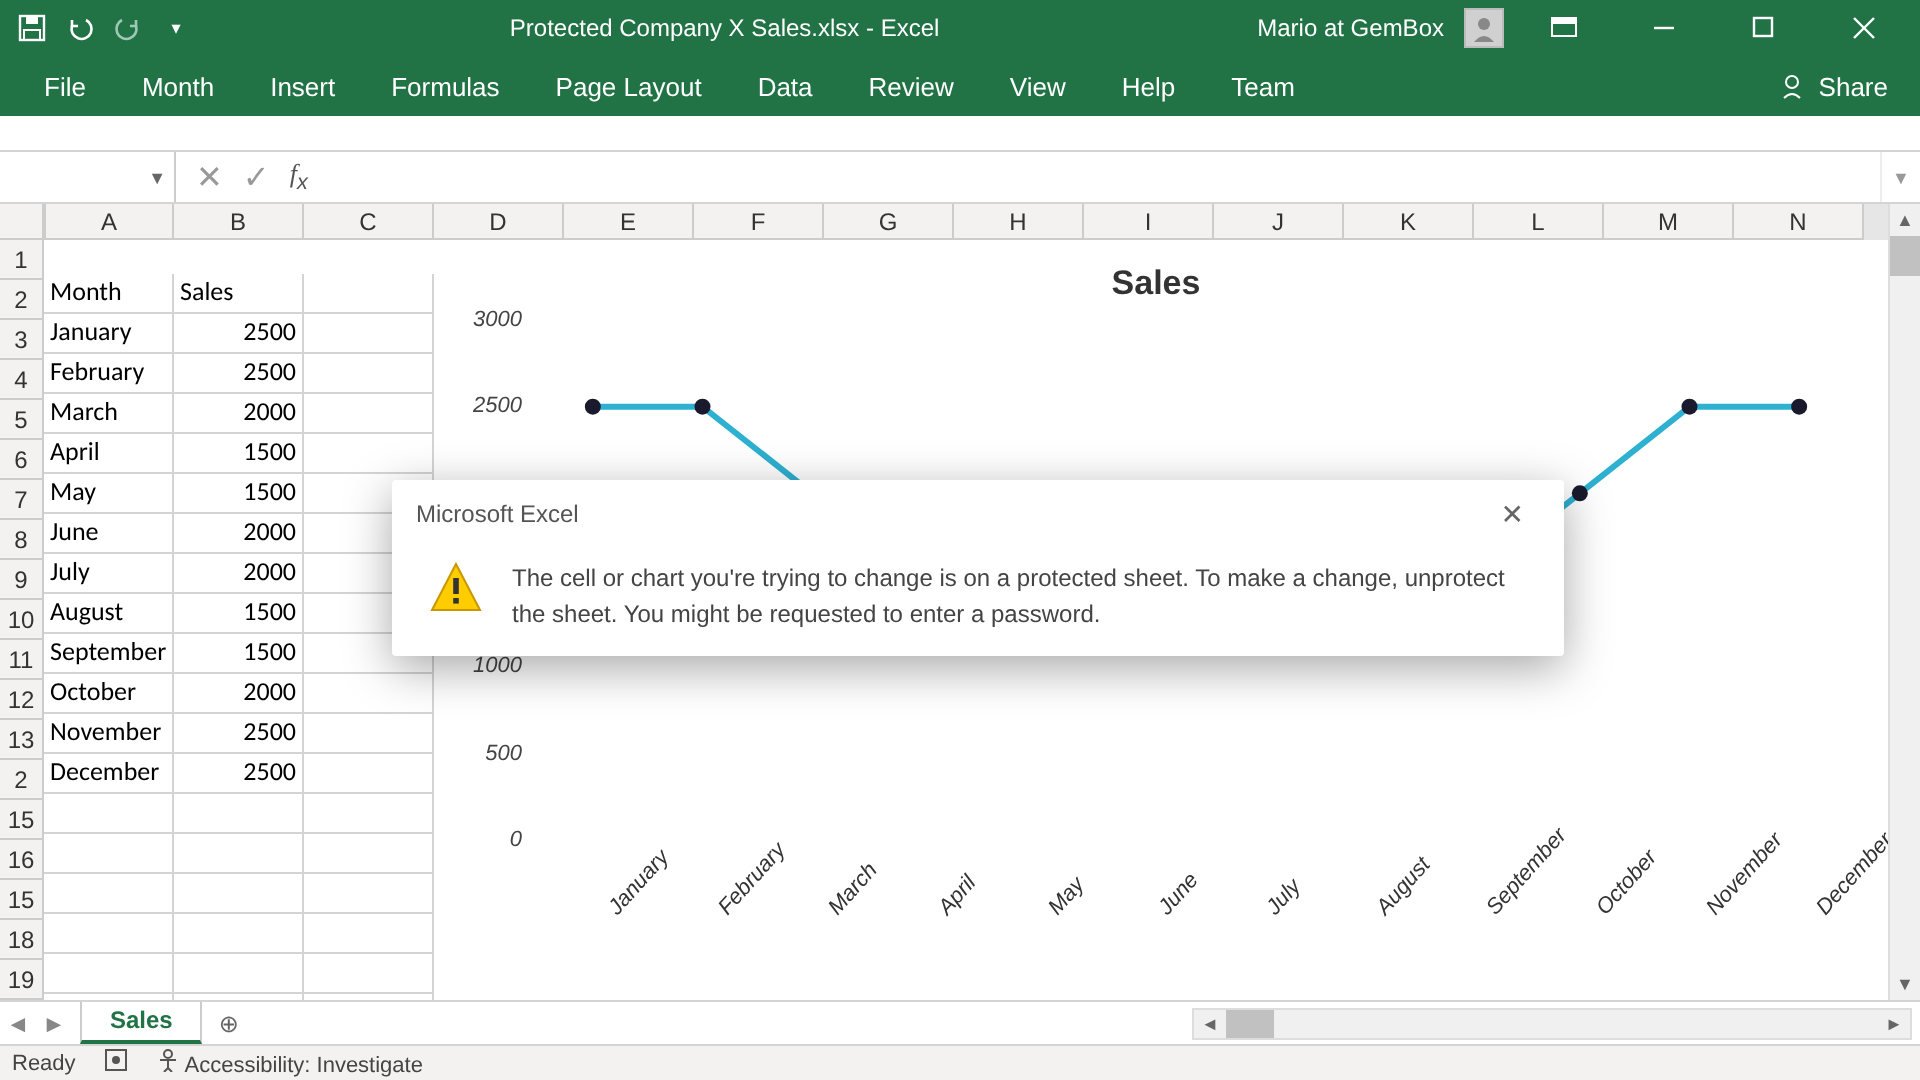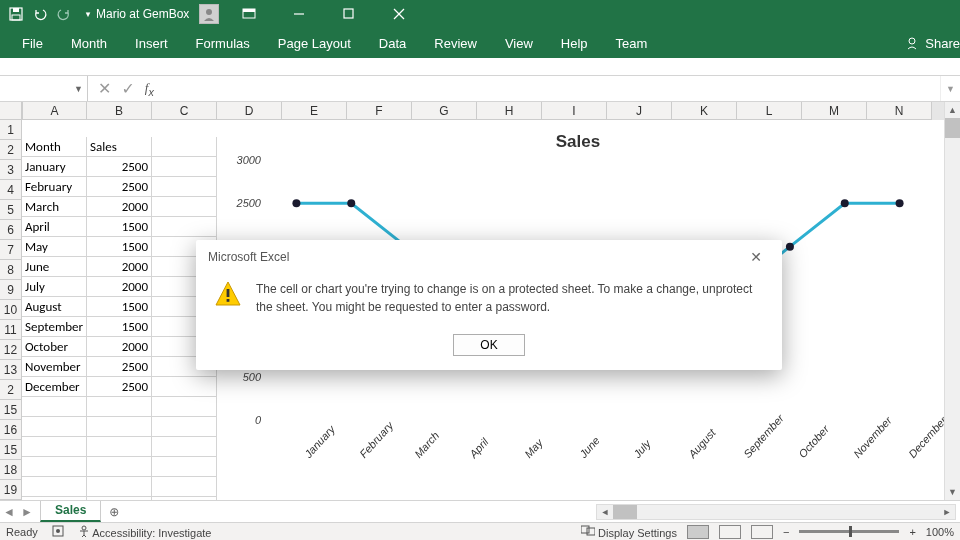--- a/index.html
+++ b/index.html
@@ -11,21 +11,21 @@
   .qat .ic { width: 16px; height: 16px; display: inline-flex; align-items: center; justify-content: center; }
   .title-center { flex: 1; text-align: center; }
   .title-right { display: flex; align-items: center; gap: 10px; padding-right: 8px; }
   .avatar { width: 20px; height: 20px; background: #d0d0d0; display: inline-flex; align-items: center; justify-content: center; border:1px solid #bbb;}
   .winbtn { width: 40px; height: 28px; display: inline-flex; align-items: center; justify-content: center; }
 
   
   .ribbontabs { height: 30px; background: #217346; color: #fff; display: flex; align-items: center; font-size: 13px; padding-left: 10px; gap: 4px; }
   .ribbontabs .tab { padding: 6px 12px; cursor: pointer; }
   .tellme { margin-left: 20px; display: flex; align-items: center; gap: 6px; color: #e0eee6; }
-  .sharearea { margin-left: auto; display:flex; align-items:center; gap:6px;}
+  .sharearea { margin-left: auto; padding-right: 16px; display:flex; align-items:center; gap:6px;}
 
   
   .ribbonspace { height: 18px; background: #fff; border-bottom: 1px solid #d4d4d4;}
 
   
   .formulabar { height: 26px; background: #fff; border-bottom: 1px solid #d4d4d4; display: flex; align-items: stretch; }
   .namebox { width: 88px; border-right: 1px solid #ccc; display: flex; align-items: center; padding: 0 4px; font-size: 12px; }
   .namebox .dd { margin-left:auto; color:#666; font-size:9px;}
   .fbar-btns { display:flex; align-items:center; gap:10px; padding:0 10px; color:#999;}
   .fx { font-style: italic; font-family: 'Times New Roman', serif; font-size: 13px; color:#555;}
@@ -108,20 +108,21 @@
         </svg>
       </span>
     <span class="ic">
         <svg width="14" height="14" viewBox="0 0 14 14">
           <path d="M4 3 A5 5 0 1 0 11 6" fill="none" stroke="#9fc9b6" stroke-width="1.3"></path>
           <path d="M11 3 L11 6 L8 6" fill="none" stroke="#9fc9b6" stroke-width="1.3"></path>
         </svg>
       </span>
     <span class="ic" style="font-size:9px;">▾</span>
   </div>
+  <div class="title-center">Protected Company X Sales.xlsx  -  Excel</div>
   <div class="title-right">
     <span>Mario at GemBox</span>
     <span class="avatar">
         <svg width="14" height="14" viewBox="0 0 14 14">
           <circle cx="7" cy="5" r="3" fill="#888"></circle>
           <path d="M2 14 Q7 8 12 14" fill="#888"></path>
         </svg>
       </span>
     <span class="winbtn">
         <svg width="14" height="12">
@@ -395,51 +396,32 @@
         <rect x="1" y="1" width="10" height="10" fill="none" stroke="#555"></rect>
         <circle cx="6" cy="6" r="2" fill="#555"></circle>
       </svg></span>
   <span>
     <svg width="12" height="12">
         <circle cx="6" cy="3" r="2" fill="none" stroke="#555"></circle>
         <path d="M2 6 L10 6 M6 6 L6 10 M4 12 L6 10 L8 12" stroke="#555" fill="none"></path>
       </svg>
     <span>Accessibility: Investigate</span>
   </span>
-  <div class="right">
-    <span>
-      <svg width="14" height="12">
-          <rect x="0" y="1" width="8" height="7" fill="none" stroke="#555"></rect>
-          <rect x="6" y="3" width="8" height="7" fill="none" stroke="#555"></rect>
-        </svg>
-      <span>Display Settings</span>
-    </span>
-    <span class="viewbtn" style="background:#ccc"></span>
-    <span class="viewbtn"></span>
-    <span class="viewbtn"></span>
-    <span>−</span>
-    <span class="zoomslider"></span>
-    <span>+</span>
-    <span>100%</span>
-  </div>
 </div>
 
 <div class="overlay">
   <div class="dialog">
     <div class="dlg-title">
       <span>Microsoft Excel</span>
       <span class="dlg-close">✕</span>
     </div>
     <div class="dlg-body">
       <div class="warn-ic">
         <svg width="28" height="28" viewBox="0 0 28 28">
             <polygon points="14,2 26,25 2,25" fill="#ffcc00" stroke="#c99700" stroke-width="1"></polygon>
             <rect x="12.6" y="9" width="2.8" height="8" fill="#333"></rect>
             <rect x="12.6" y="19" width="2.8" height="2.8" fill="#333"></rect>
           </svg>
       </div>
       <div class="dlg-msg">The cell or chart you're trying to change is on a protected sheet. To make a change, unprotect the sheet. You might be requested to enter a password.</div>
     </div>
-    <div class="dlg-btns">
-      <button class="dlg-btn">OK</button>
-    </div>
   </div>
 </div>
 
 </body></html>

